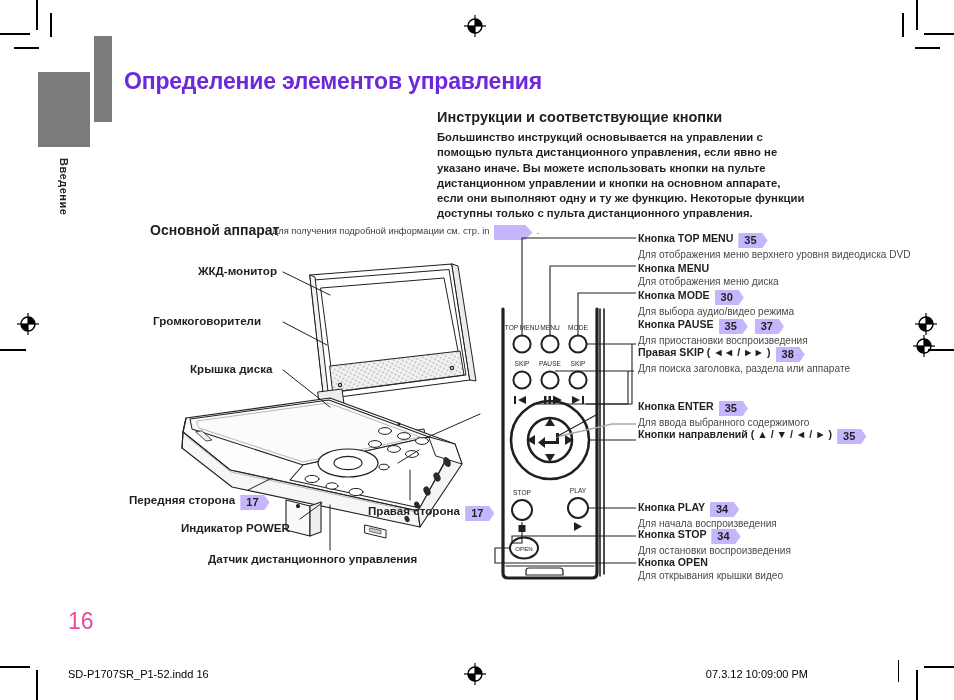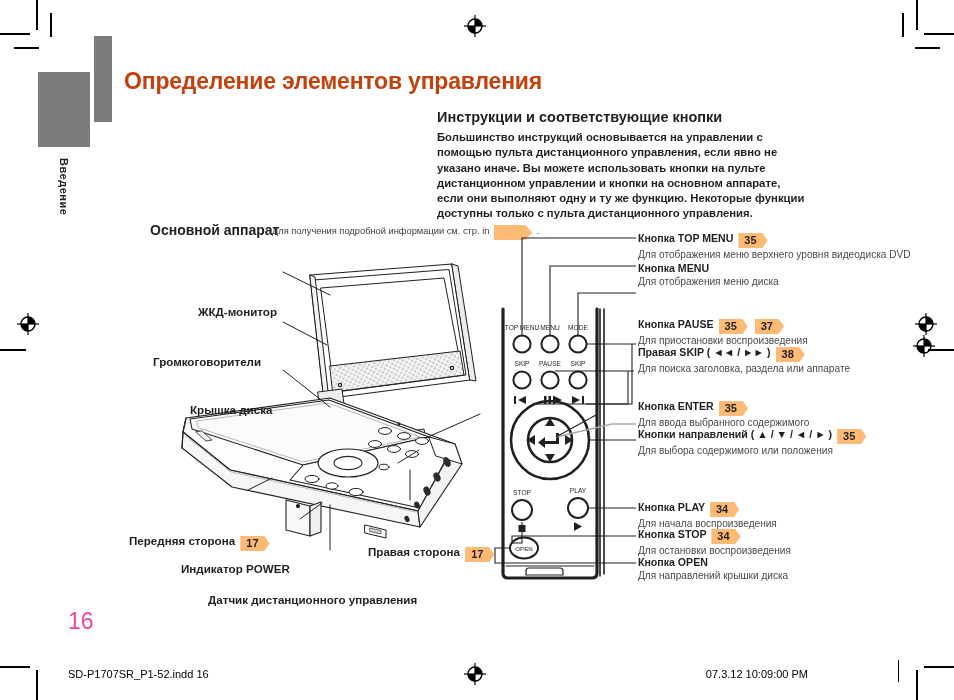--- a/index.html
+++ b/index.html
@@ -21,21 +21,21 @@
     position:absolute;
     font-size:11px;font-weight:bold;color:#231f20;
     writing-mode:vertical-rl;text-orientation:mixed;
     letter-spacing:.5px;white-space:nowrap;
   }
 
   
   .page-title{
     position:absolute;left:124px;top:68px;
     font-size:23px;font-weight:bold;letter-spacing:-.2px;
-    color:#c2410c;white-space:nowrap;
+    color:#6d28d9;white-space:nowrap;
   }
   .sec-title{
     position:absolute;left:437px;top:109px;
     font-size:14.5px;font-weight:bold;color:#231f20;white-space:nowrap;
   }
   .sec-body{
     position:absolute;left:437px;top:130px;width:372px;
     font-size:11.3px;font-weight:bold;line-height:15.3px;color:#231f20;
   }
   .unit-title{
@@ -47,33 +47,33 @@
     font-size:9.3px;color:#3c3c3c;white-space:nowrap;
   }
   .pg-num{
     position:absolute;left:68px;top:608px;
     font-size:23px;font-weight:normal;color:#ec4899;
   }
 
   
   .badge{
     display:inline-block;position:relative;
-    background:#fdba74;color:#231f20;
+    background:#c4b5fd;color:#231f20;
     font-size:11px;font-weight:bold;
     padding:1px 11px 1px 6px;line-height:13px;
     vertical-align:-2px;margin:0 2px;
     -webkit-clip-path:polygon(0 0, 82% 0, 100% 50%, 82% 100%, 0 100%);
     clip-path:polygon(0 0, 82% 0, 100% 50%, 82% 100%, 0 100%);
   }
   .badge.ghost{color:transparent;padding:1px 13px;}
 
   
   .lbl{
     position:absolute;font-size:11.6px;font-weight:bold;
-    color:#231f20;white-space:nowrap;margin-top:41px;
+    color:#231f20;white-space:nowrap;
   }
 
   
   .ann{position:absolute;white-space:nowrap;}
   .ann .h{font-size:10.6px;font-weight:bold;color:#231f20;line-height:14px;}
   .ann .d{font-size:10.1px;color:#4a4a4a;line-height:13.5px;}
 
   
   .art{position:absolute;left:0;top:0;}
 
@@ -364,20 +364,27 @@
     <div class="d">Для отображения меню верхнего уровня видеодиска DVD</div>
   </div>
 
   <div class="ann" style="left:638px;top:261px;">
     <div class="h">
       <span>Кнопка MENU</span>
     </div>
     <div class="d">Для отображения меню диска</div>
   </div>
 
+  <div class="ann" style="left:638px;top:288px;">
+    <div class="h">
+      <span>Кнопка MODE</span>
+      <span class="badge">30</span>
+    </div>
+    <div class="d">Для выбора аудио/видео режима</div>
+  </div>
 
   <div class="ann" style="left:638px;top:317px;">
     <div class="h">
       <span>Кнопка PAUSE</span>
       <span class="badge">35</span>
       <span class="badge">37</span>
     </div>
     <div class="d">Для приостановки воспроизведения</div>
   </div>
 
@@ -395,21 +402,20 @@
       <span class="badge">35</span>
     </div>
     <div class="d">Для ввода выбранного содержимого</div>
   </div>
 
   <div class="ann" style="left:638px;top:427px;">
     <div class="h">
       <span>Кнопки направлений ( ▲ / ▼ / ◄ / ► )</span>
       <span class="badge">35</span>
     </div>
-    <div class="d">Для выбора содержимого или положения</div>
   </div>
 
   <div class="ann" style="left:638px;top:500px;">
     <div class="h">
       <span>Кнопка PLAY</span>
       <span class="badge">34</span>
     </div>
     <div class="d">Для начала воспроизведения</div>
   </div>
 
@@ -418,20 +424,20 @@
       <span>Кнопка STOP</span>
       <span class="badge">34</span>
     </div>
     <div class="d">Для остановки воспроизведения</div>
   </div>
 
   <div class="ann" style="left:638px;top:555px;">
     <div class="h">
       <span>Кнопка OPEN</span>
     </div>
-    <div class="d">Для направлений крышки диска</div>
+    <div class="d">Для открывания крышки видео</div>
   </div>
 
   <div class="foot l">SD-P1707SR_P1-52.indd   16</div>
   <div class="foot r">07.3.12   10:09:00 PM</div>
   <div class="cm" style="left:898px;top:660px;width:1.2px;height:22px;"></div>
 
 </div>
 
 </body></html>

